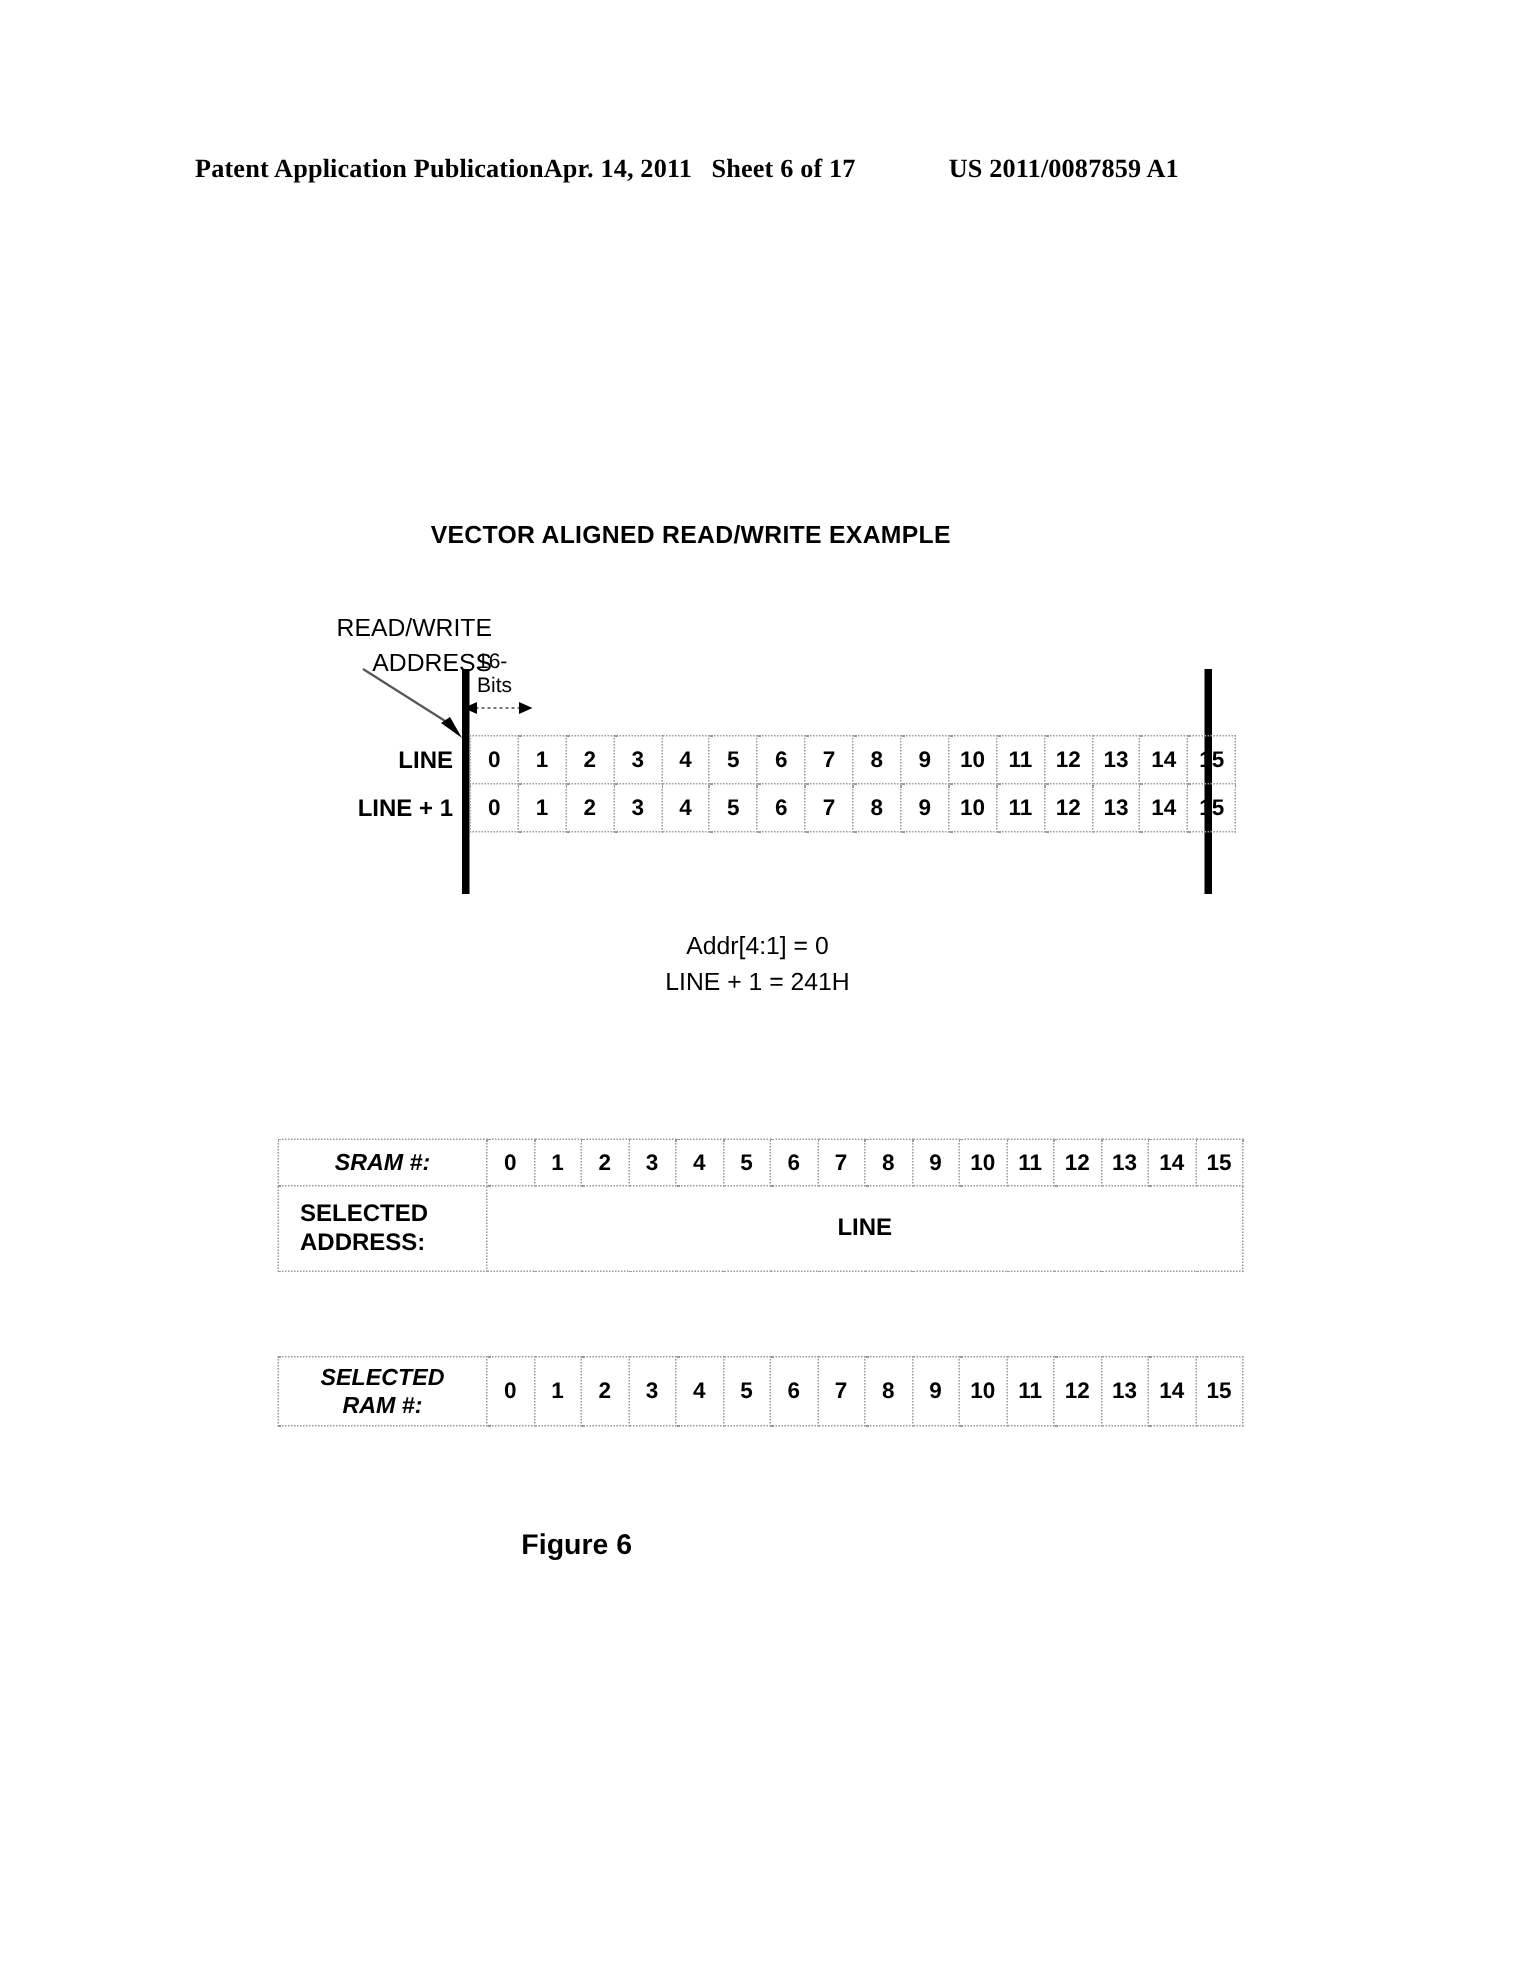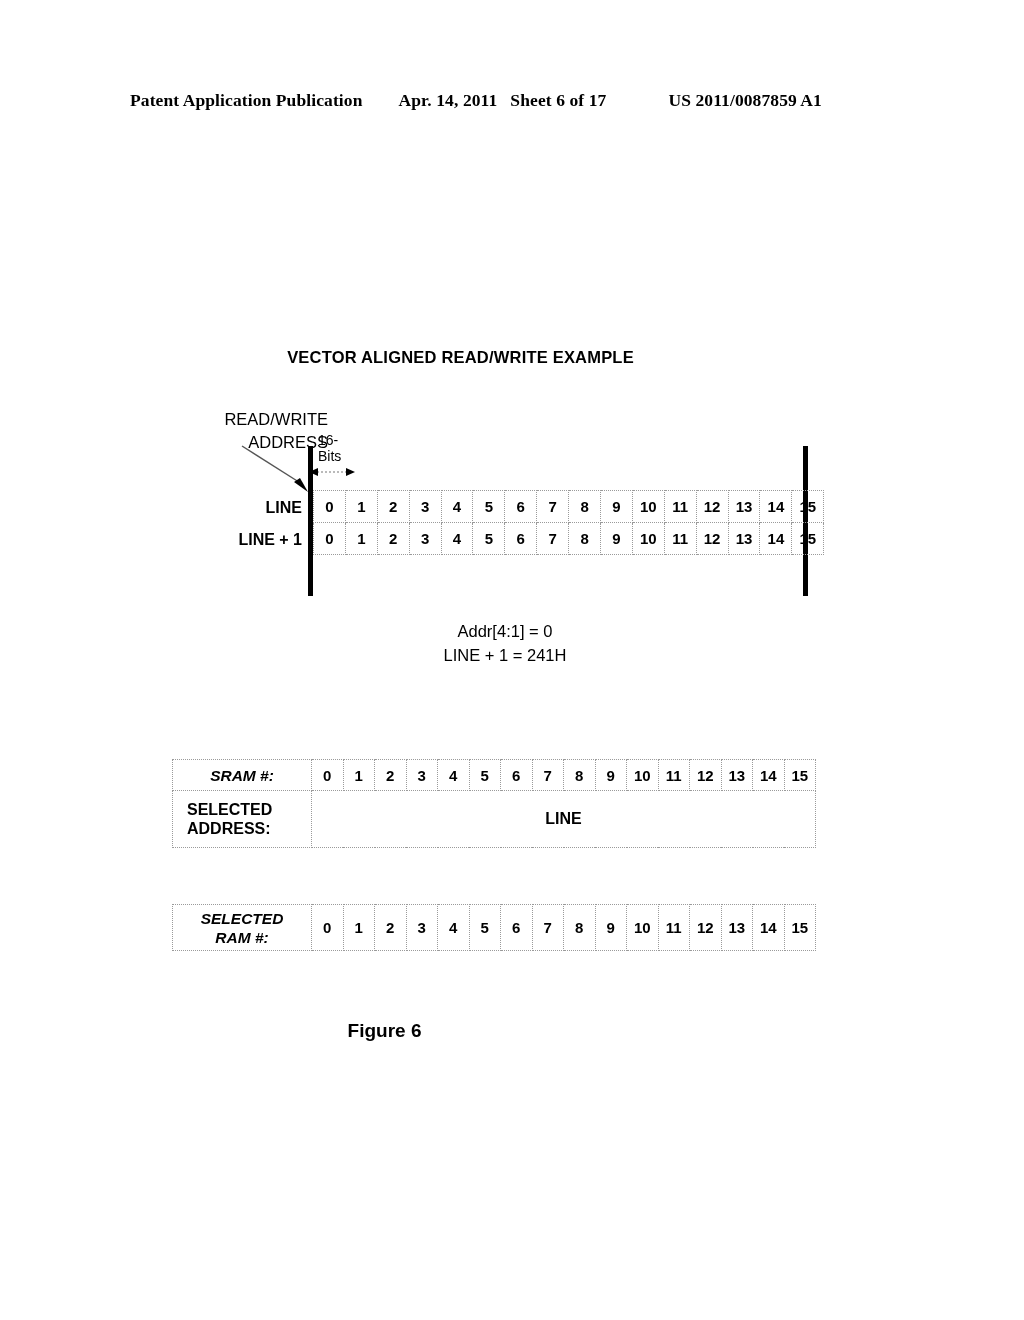--- a/index.html
+++ b/index.html
@@ -25,23 +25,23 @@
     height: 26px;
     display: flex;
     align-items: baseline;
     font-family: "Liberation Serif", serif;
     font-weight: bold;
     font-size: 17.5px;
     letter-spacing: 0.1px;
     white-space: nowrap;
   }
   .hdr-pub   { flex: 0 0 auto; }
-  .hdr-date  { flex: 0 0 auto; margin-left: 36px; }
+  .hdr-date  { flex: 0 0 auto; }
   .hdr-sheet { flex: 0 0 auto; margin-left: 13px; }
-  .hdr-num   { flex: 0 0 auto; margin-left: 62px; }
+  .hdr-num   { flex: 0 0 auto; margin-left: 62px; margin-top: 12px; }
 
   
   .fig-title {
     position: absolute;
     left: 0;
     top: 348px;
     width: 945px;
     text-align: center;
     font-size: 16.5px;
     font-weight: bold;
@@ -145,21 +145,21 @@
     width: 610px;
     text-align: center;
     font-size: 16.5px;
     line-height: 23.5px;
     white-space: nowrap;
   }
 
   
   .data-table {
     position: absolute;
-    left: 172px;
+    left: 185px;
     border-collapse: collapse;
     table-layout: fixed;
     width: 619px;
     background: #ffffff;
   }
   .data-table.sram    { top: 759px; }
   .data-table.element { top: 904px; }
 
   .data-table td {
     border: 1px dotted #9a9a9a;

